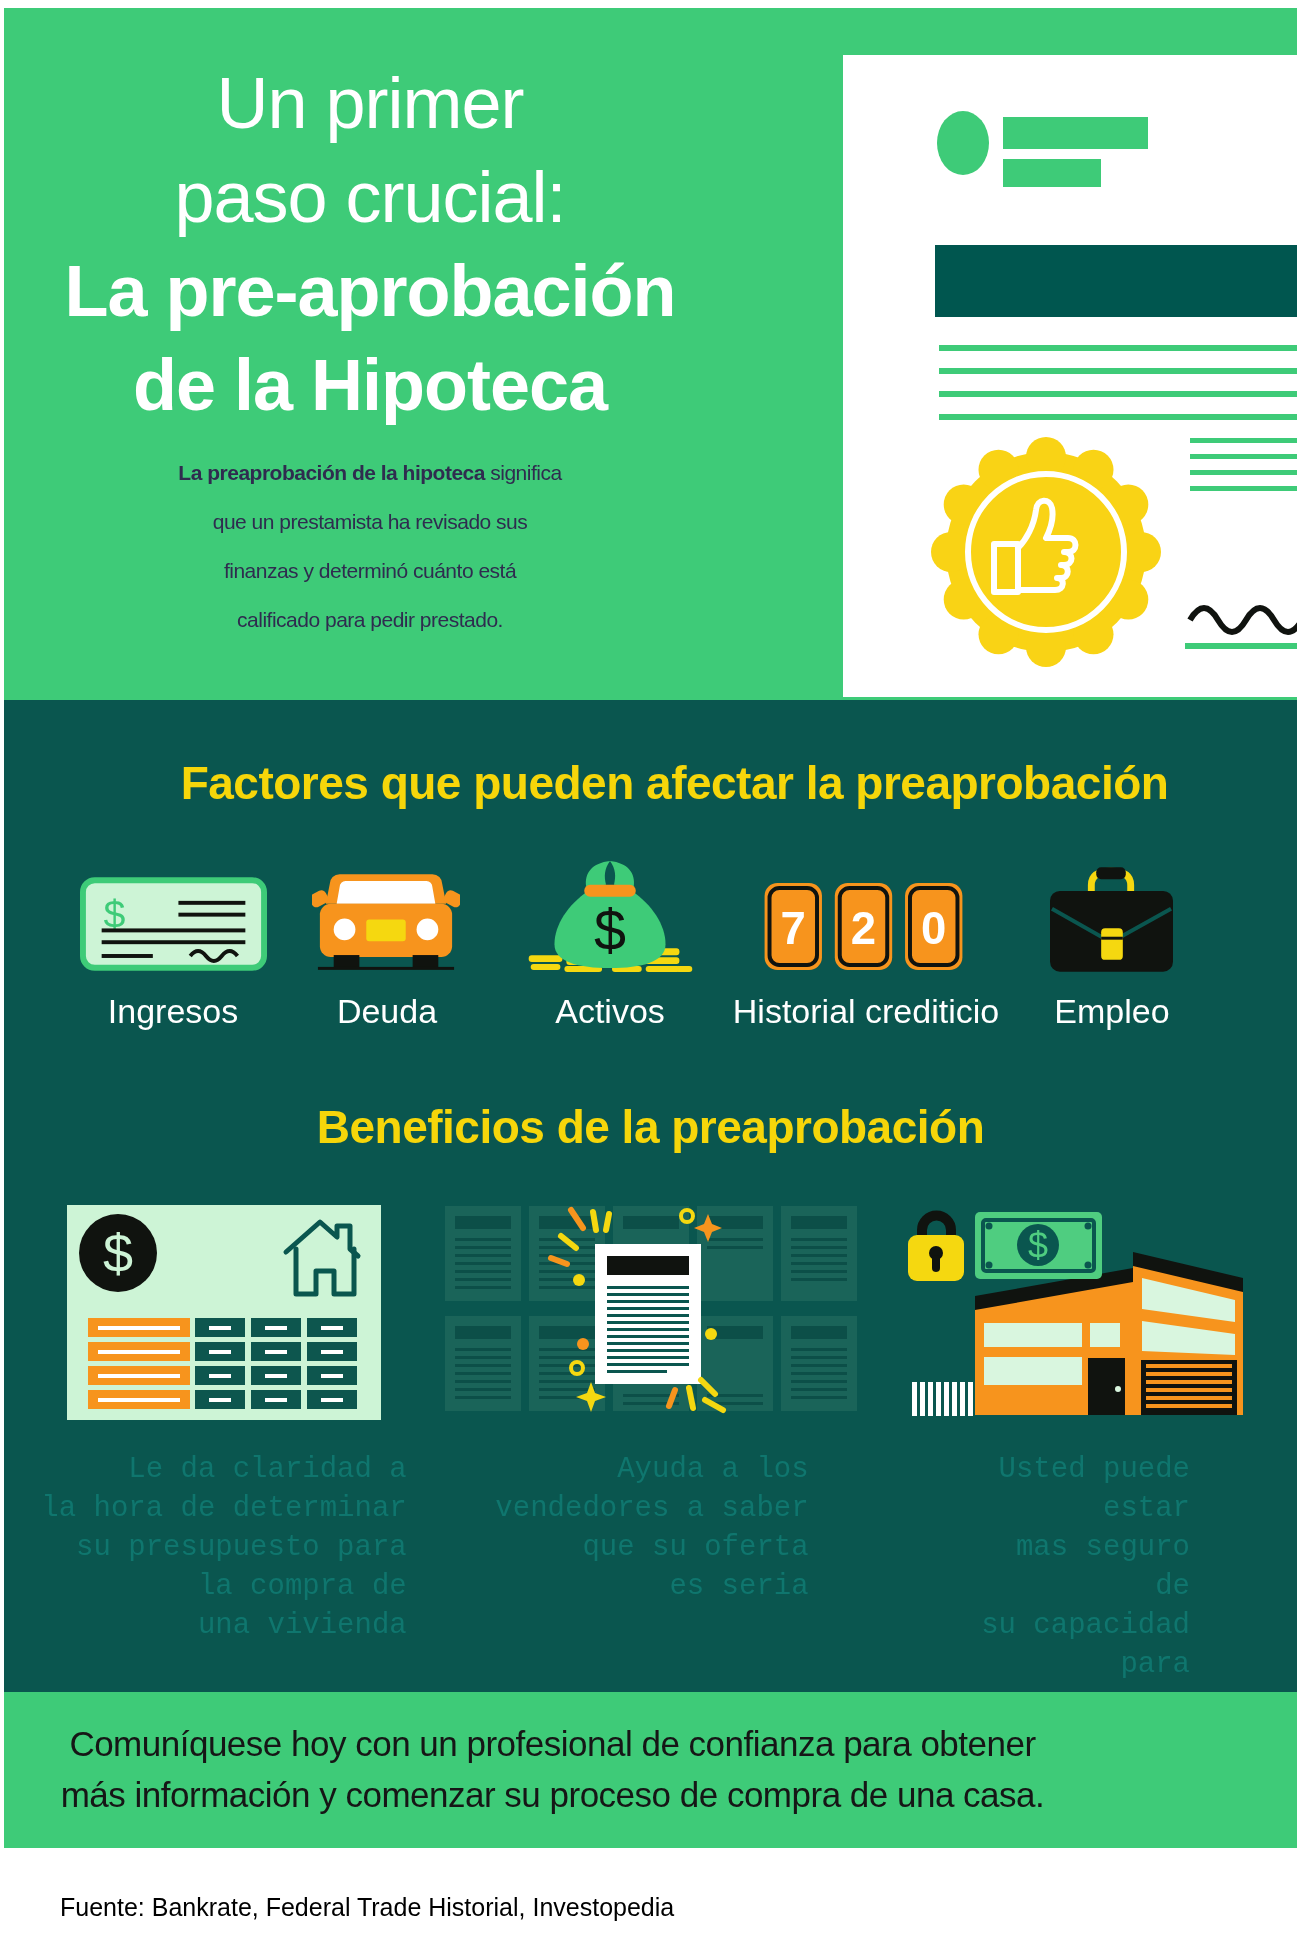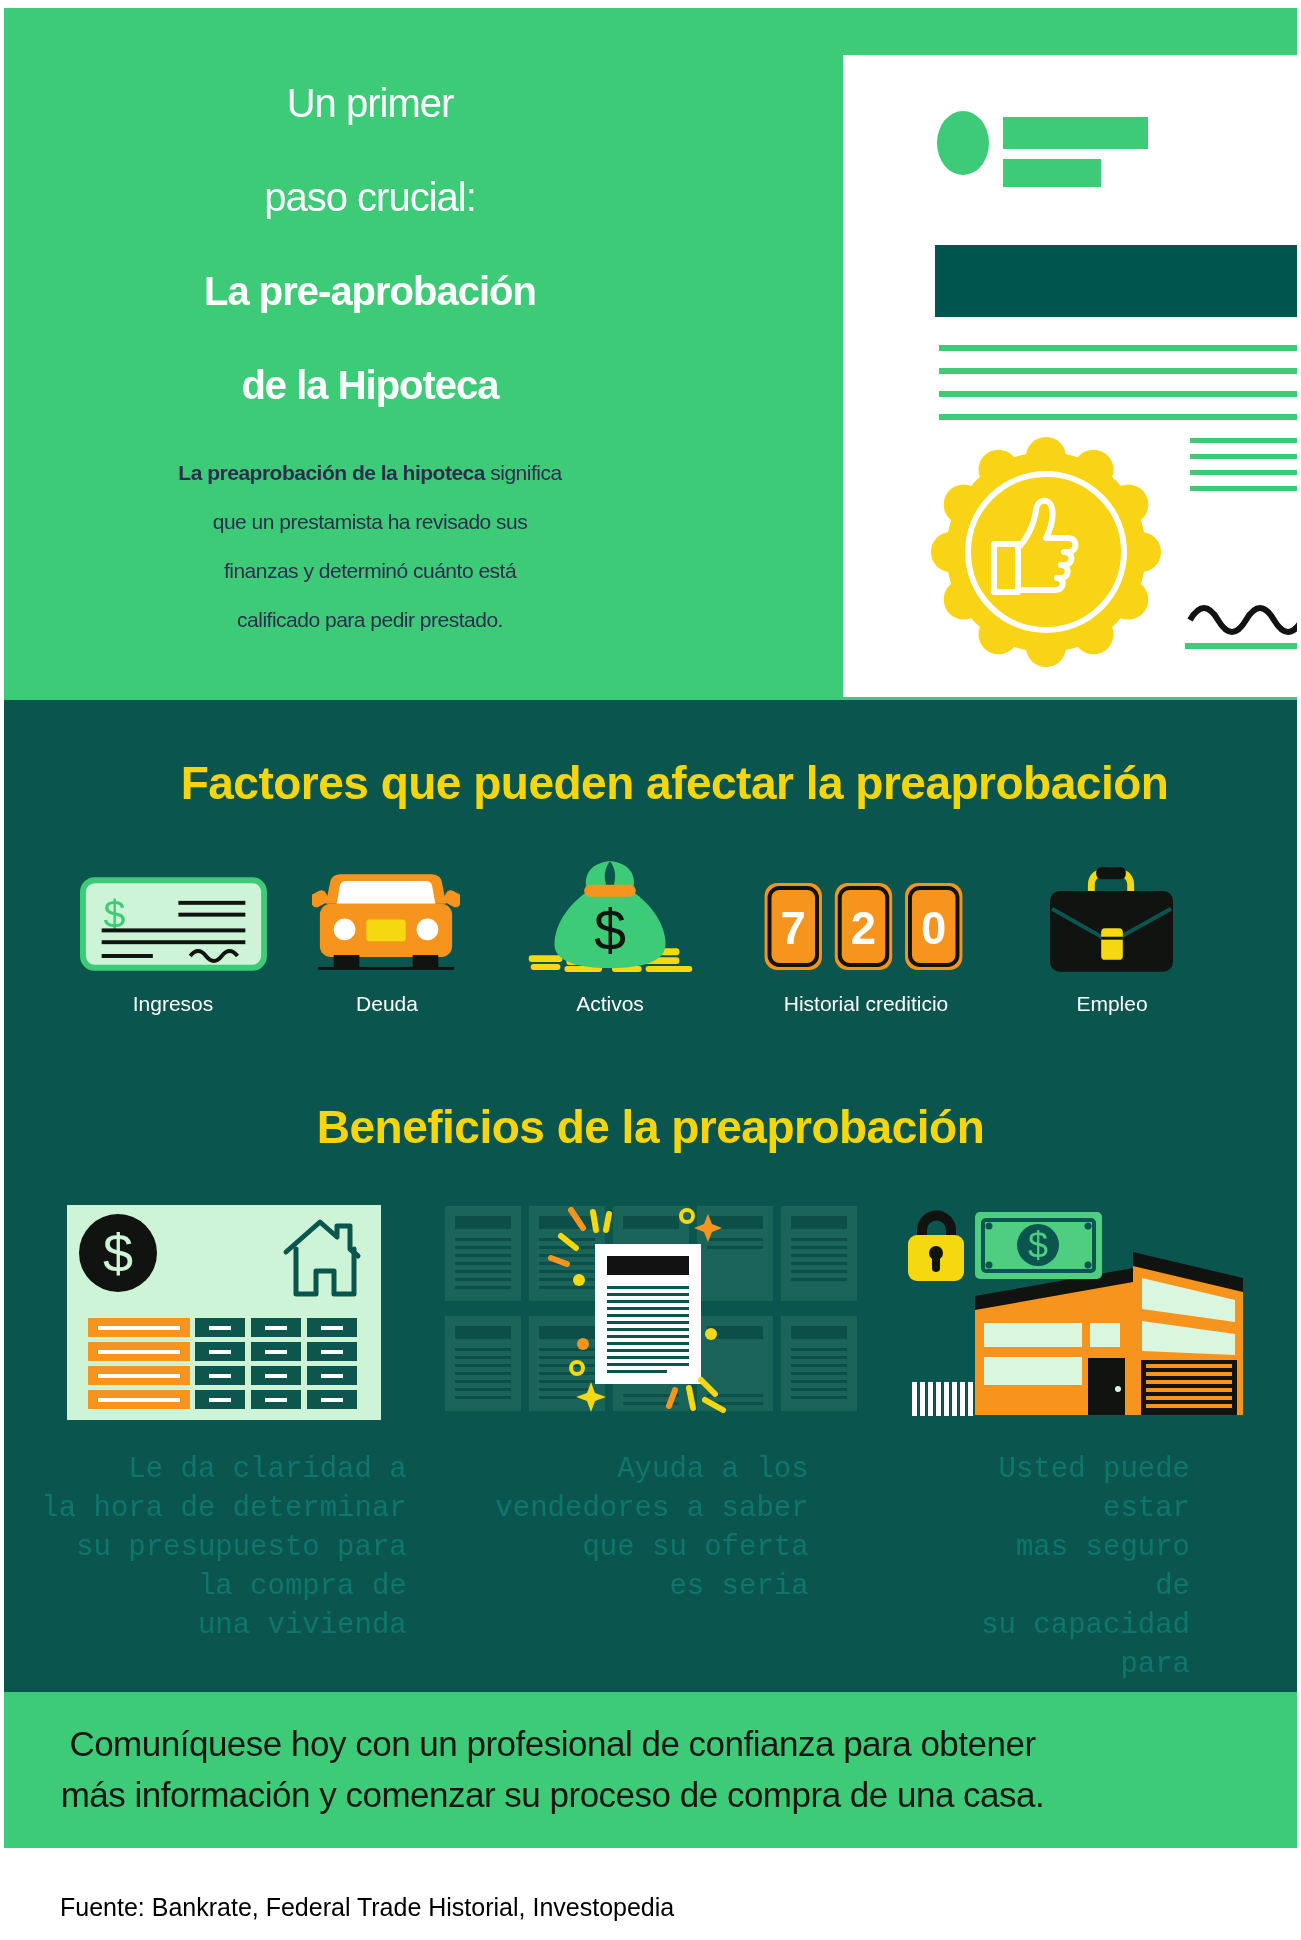--- a/index.html
+++ b/index.html
@@ -5,35 +5,35 @@
   html,body{margin:0;padding:0;background:#ffffff;}
   #canvas{position:relative;width:1301px;height:1940px;background:#ffffff;overflow:hidden;
           font-family:"Liberation Sans", sans-serif;}
   .abs{position:absolute;}
   
   .hero{left:4px;top:8px;width:1293px;height:692px;background:#3ecb78;}
   .teal{left:4px;top:700px;width:1293px;height:992px;background:#0a564f;}
   .cta-band{left:4px;top:1692px;width:1293px;height:156px;background:#3ecb78;}
   
   .title-block{left:40px;top:56px;width:660px;text-align:center;color:#ffffff;
-               font-size:40px;line-height:94px;letter-spacing:-1px;}
+               font-size:72px;line-height:94px;letter-spacing:-1px;}
   .title-light{font-weight:400;}
   .title-bold{font-weight:700;}
   .subtitle-block{left:35px;top:448px;width:670px;text-align:center;color:#2f2c4f;
                   font-size:21px;line-height:49px;font-weight:400;letter-spacing:-0.5px;}
   .subtitle-block b{font-weight:700;}
   .preline{white-space:pre-line;}
   
   .doc-illo{left:843px;top:55px;width:454px;height:642px;}
   
   .section-heading{left:4px;width:1293px;text-align:center;color:#f6d60a;font-weight:700;
                    font-size:46px;letter-spacing:-0.5px;}
   .h-factores{top:756px;padding-left:24px;}
   .h-beneficios{top:1100px;}
-  .factor-label{top:992px;transform:translateX(-50%);color:#ffffff;font-size:21px;white-space:nowrap;}
+  .factor-label{top:992px;transform:translateX(-50%);color:#ffffff;font-size:34px;white-space:nowrap;}
   .benefit-text{top:1450px;transform:translateX(-50%);color:#0f766e;font-size:29px;
                 line-height:39px;text-align:right;white-space:pre-line;font-family:Liberation Mono, monospace;}
   
   .cta-text{left:4px;top:1718px;width:1097px;text-align:center;color:#161616;
             font-size:35px;line-height:51px;white-space:pre-line;letter-spacing:-0.5px;}
   
   .footer-source{left:60px;top:1893px;color:#000000;font-size:25px;}
   svg{display:block;}
 </style>
 </head>

